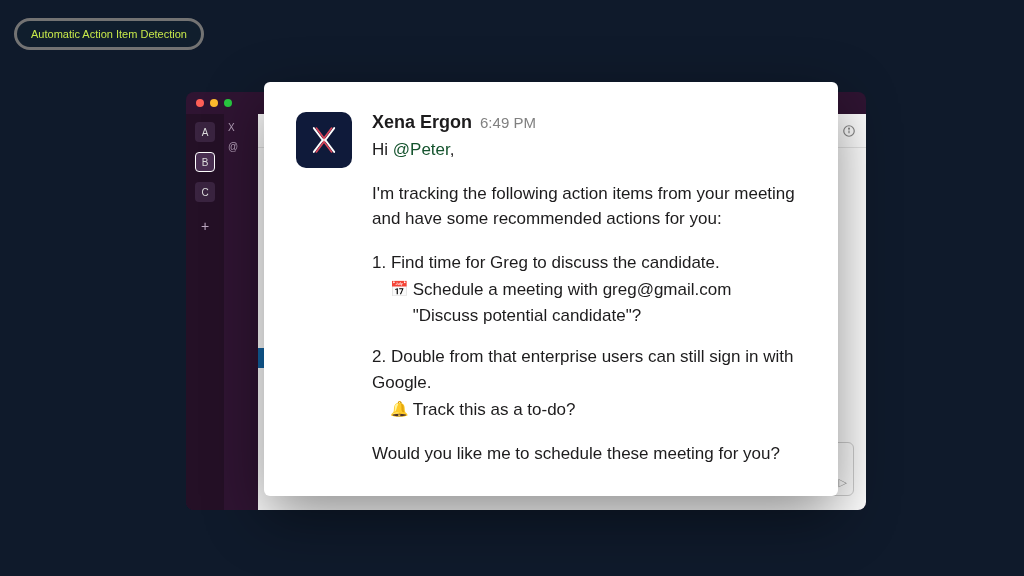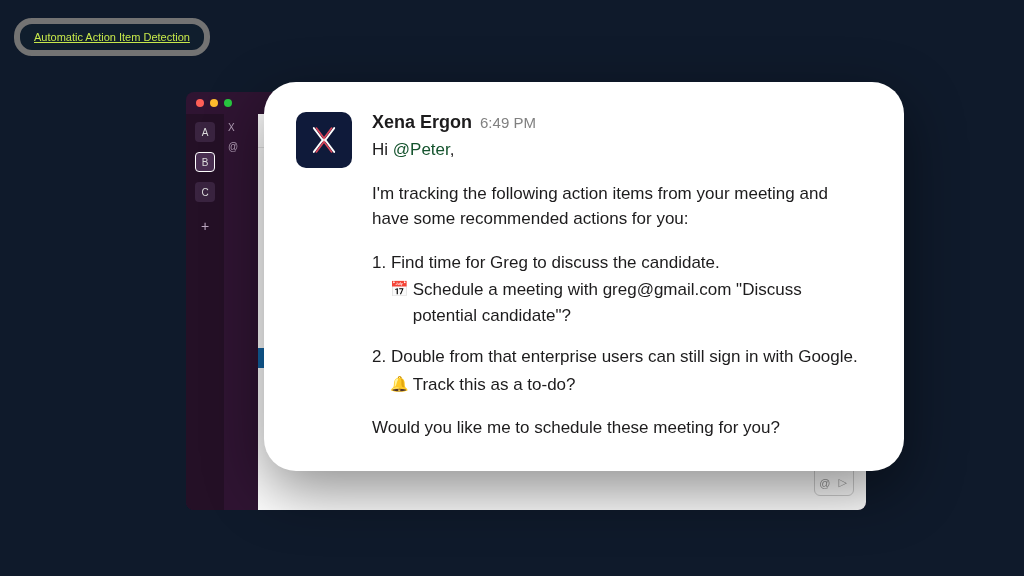--- a/index.html
+++ b/index.html
@@ -8,27 +8,26 @@
     height: 576px;
     background: #0f1a2b;
     font-family: -apple-system, BlinkMacSystemFont, "Segoe UI", Helvetica, Arial, sans-serif;
     position: relative;
     overflow: hidden;
   }
   .badge {
     position: absolute;
     top: 18px;
     left: 14px;
-    border: 6px solid #737373;
+    border: 3px solid #737373;
     color: #c7e84a;
     font-size: 11px;
     padding: 7px 14px;
     border-radius: 18px;
     background: rgba(20,40,50,0.3);
-    text-decoration: underline;
   }
 
   
   .app-window {
     position: absolute;
     left: 186px;
     top: 92px;
     width: 680px;
     height: 418px;
     background: #2f1432;
@@ -127,23 +126,23 @@
     padding:6px;
     color:#999;
   }
   .composer .send { font-size:11px; }
 
   
   .card {
     position:absolute;
     left:264px;
     top:82px;
-    width:640px;
+    width:574px;
     background:#fff;
-    border-radius:32px;
+    border-radius:6px;
     box-shadow: 0 20px 60px rgba(0,0,0,.45);
     padding:30px 38px 30px 32px;
     display:flex;
     gap:20px;
   }
   .card .logo {
     width:56px; height:56px; border-radius:10px;
     background:#0f1a3a;
     display:flex; align-items:center; justify-content:center;
     flex-shrink:0;

